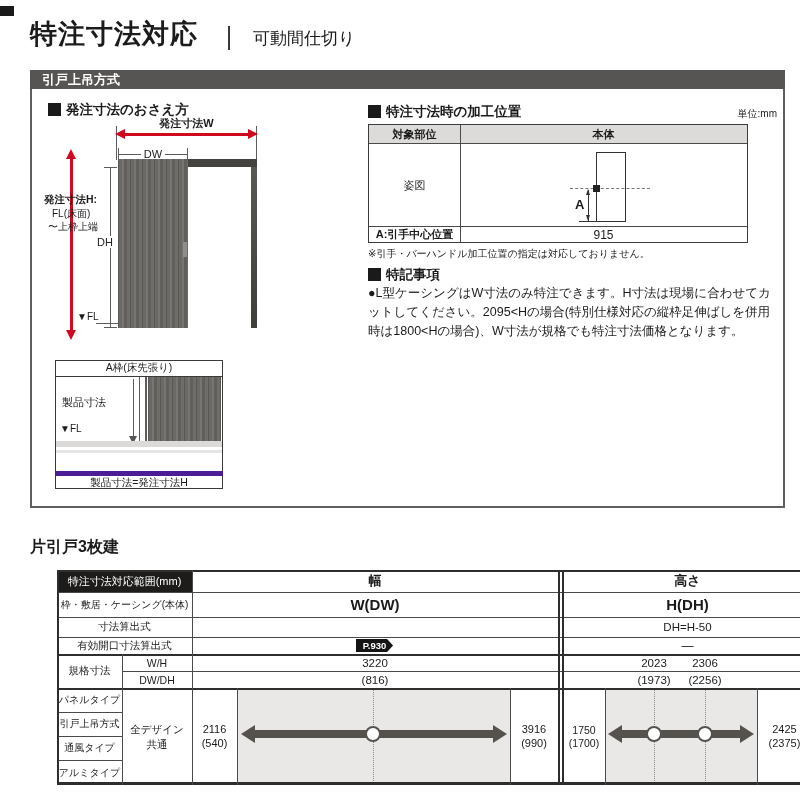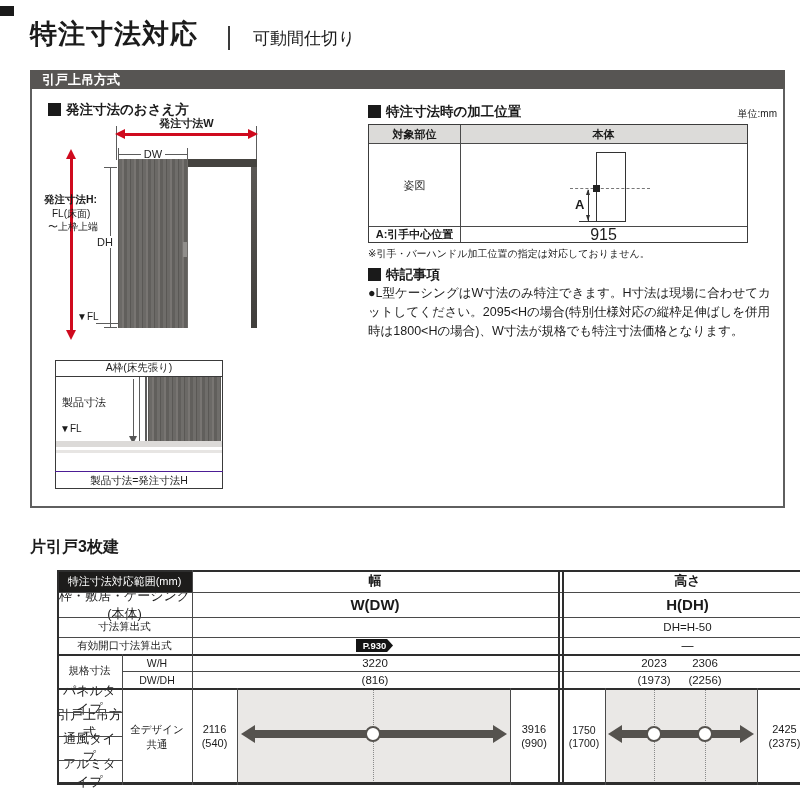--- a/index.html
+++ b/index.html
@@ -11,21 +11,21 @@
   .h-heading{font-weight:bold;font-size:13.5px;color:#1b1b1b;}
   .wood{background:#6b6966;background-image:repeating-linear-gradient(90deg,
         #5a5855 0px,#5a5855 1px,#6b6966 1px,#6b6966 4px,#787572 4px,#787572 6px,
         #615f5c 6px,#615f5c 9px,#6f6d6a 9px,#6f6d6a 12px);}
   .red{background:#cf0a1e;}
   .thinline{background:#5c5c5c;}
   .dim-txt{font-size:11px;color:#222;}
   .tbl-line{background:#4a4a4a;}
   .tbl-thick{background:#2e2e2e;}
   .dotted-v{width:0;border-left:1px dotted #8a8a8a;}
-  .cellA{font-size:13px;color:#1b1b1b;}
+  .cellA{font-size:10px;color:#1b1b1b;}
   .range-bar{background:#55524e;}
   .range-circle{background:#fff;border:2.5px solid #55524e;border-radius:50%;box-sizing:border-box;}
   .pre{white-space:pre-line;}
   .badge{background:#141414;color:#fff;font-weight:bold;font-size:9.5px;
          clip-path:polygon(0 0,84% 0,100% 50%,84% 100%,0 100%);}
 </style>
 </head>
 <body>
 
 <div id="canvas">
@@ -85,21 +85,21 @@
   <div class="abs ctr" style="left:55px;top:360px;width:168px;height:17px;border-bottom:1px solid #3a3a3a;box-sizing:border-box;font-size:10.5px;">A枠(床先張り)</div>
   <div class="abs wood" style="left:148px;top:377px;width:73px;height:64px;"></div>
   <div class="abs thinline" style="left:139px;top:377px;width:1px;height:64px;"></div>
   <div class="abs thinline" style="left:145px;top:377px;width:2px;height:64px;"></div>
   <div class="abs" style="left:62px;top:395px;font-size:11px;">製品寸法</div>
   <div class="abs thinline" style="left:133px;top:379px;width:1px;height:57px;"></div>
   <div class="abs" style="left:129px;top:436px;width:0;height:0;border-left:4.5px solid transparent;border-right:4.5px solid transparent;border-top:8px solid #555;"></div>
   <div class="abs" style="left:60px;top:423px;font-size:10px;">▼FL</div>
   <div class="abs" style="left:56px;top:441px;width:166px;height:6px;background:#dcdad8;"></div>
   <div class="abs" style="left:56px;top:450px;width:166px;height:3px;background:#e7e5e3;"></div>
-  <div class="abs ctr" style="left:55px;top:471px;width:168px;height:18px;border-top:1px solid #4c1d95;box-sizing:border-box;font-size:10.5px;text-align:right;">製品寸法=発注寸法H</div>
+  <div class="abs ctr" style="left:55px;top:471px;width:168px;height:18px;border-top:5px solid #4c1d95;box-sizing:border-box;font-size:10.5px;text-align:right;">製品寸法=発注寸法H</div>
 
   <div class="abs sq" style="left:368px;top:105px;width:13px;height:13px;"></div>
   <div class="abs h-heading" style="left:386px;top:103px;">特注寸法時の加工位置</div>
   <div class="abs" style="left:680px;top:107px;width:97px;text-align:right;font-size:10px;">単位:mm</div>
 
   <div class="abs" style="left:368px;top:124px;width:380px;height:119px;border:1.5px solid #3c3c3c;box-sizing:border-box;background:#fff;"></div>
   <div class="abs ctr" style="left:369px;top:125px;width:91px;height:18px;background:#dcdbd9;font-size:11px;font-weight:bold;">対象部位</div>
   <div class="abs ctr" style="left:460px;top:125px;width:287px;height:18px;background:#dcdbd9;font-size:11px;font-weight:bold;">本体</div>
   <div class="abs tbl-line" style="left:369px;top:143px;width:378px;height:1px;"></div>
   <div class="abs tbl-line" style="left:460px;top:125px;width:1px;height:117px;"></div>
@@ -109,21 +109,21 @@
   <div class="abs" style="left:570px;top:188px;width:80px;height:0;border-top:1px dashed #777;"></div>
   <div class="abs" style="left:593px;top:185px;width:7px;height:7px;background:#222;"></div>
   <div class="abs" style="left:588px;top:190px;width:1px;height:31px;background:#333;"></div>
   <div class="abs" style="left:586px;top:189px;width:0;height:0;border-left:2.5px solid transparent;border-right:2.5px solid transparent;border-bottom:6px solid #333;"></div>
   <div class="abs" style="left:586px;top:215px;width:0;height:0;border-left:2.5px solid transparent;border-right:2.5px solid transparent;border-top:6px solid #333;"></div>
   <div class="abs" style="left:579px;top:221px;width:18px;height:1px;background:#333;"></div>
   <div class="abs" style="left:575px;top:197px;font-size:13px;font-weight:bold;">A</div>
 
   <div class="abs tbl-line" style="left:369px;top:226px;width:378px;height:1px;"></div>
   <div class="abs ctr" style="left:369px;top:227px;width:91px;height:15px;font-size:11px;font-weight:bold;">A:引手中心位置</div>
-  <div class="abs ctr" style="left:460px;top:227px;width:287px;height:15px;font-size:16px;">915</div>
+  <div class="abs ctr" style="left:460px;top:227px;width:287px;height:15px;font-size:12px;">915</div>
   <div class="abs" style="left:368px;top:247px;font-size:10px;">※引手・バーハンドル加工位置の指定は対応しておりません。</div>
 
   <div class="abs sq" style="left:368px;top:268px;width:13px;height:13px;"></div>
   <div class="abs h-heading" style="left:386px;top:266px;">特記事項</div>
   <div class="abs" style="left:368px;top:284px;width:412px;font-size:12.5px;line-height:1.5;">●L型ケーシングはW寸法のみ特注できます。H寸法は現場に合わせてカットしてください。2095&lt;Hの場合(特別仕様対応の縦枠足伸ばしを併用時は1800&lt;Hの場合)、W寸法が規格でも特注寸法価格となります。</div>
 
   <div class="abs" style="left:30px;top:537px;font-size:16px;font-weight:bold;">片引戸3枚建</div>
 
   <div class="abs" style="left:30px;top:570px;width:755px;height:215px;margin-left:27px;">
 

